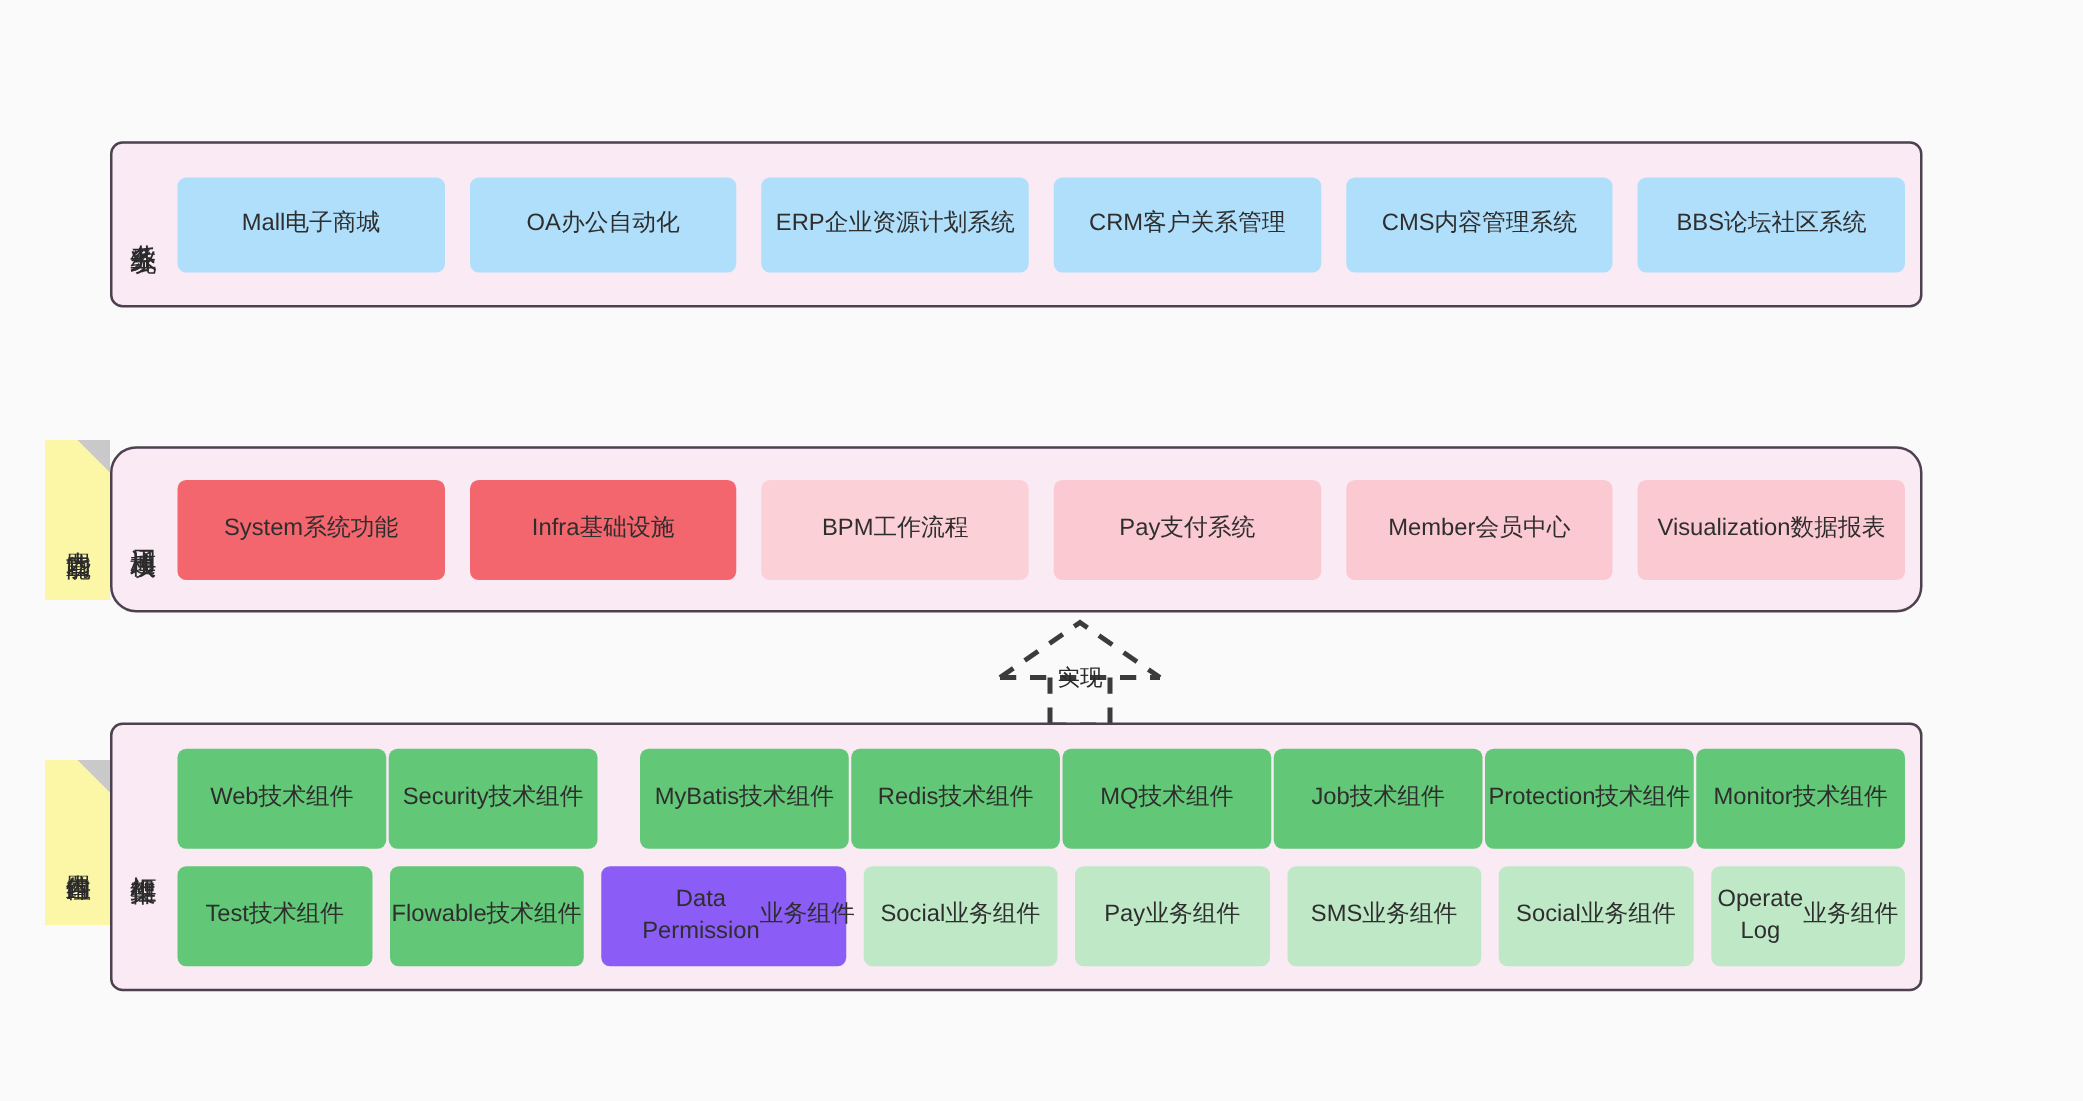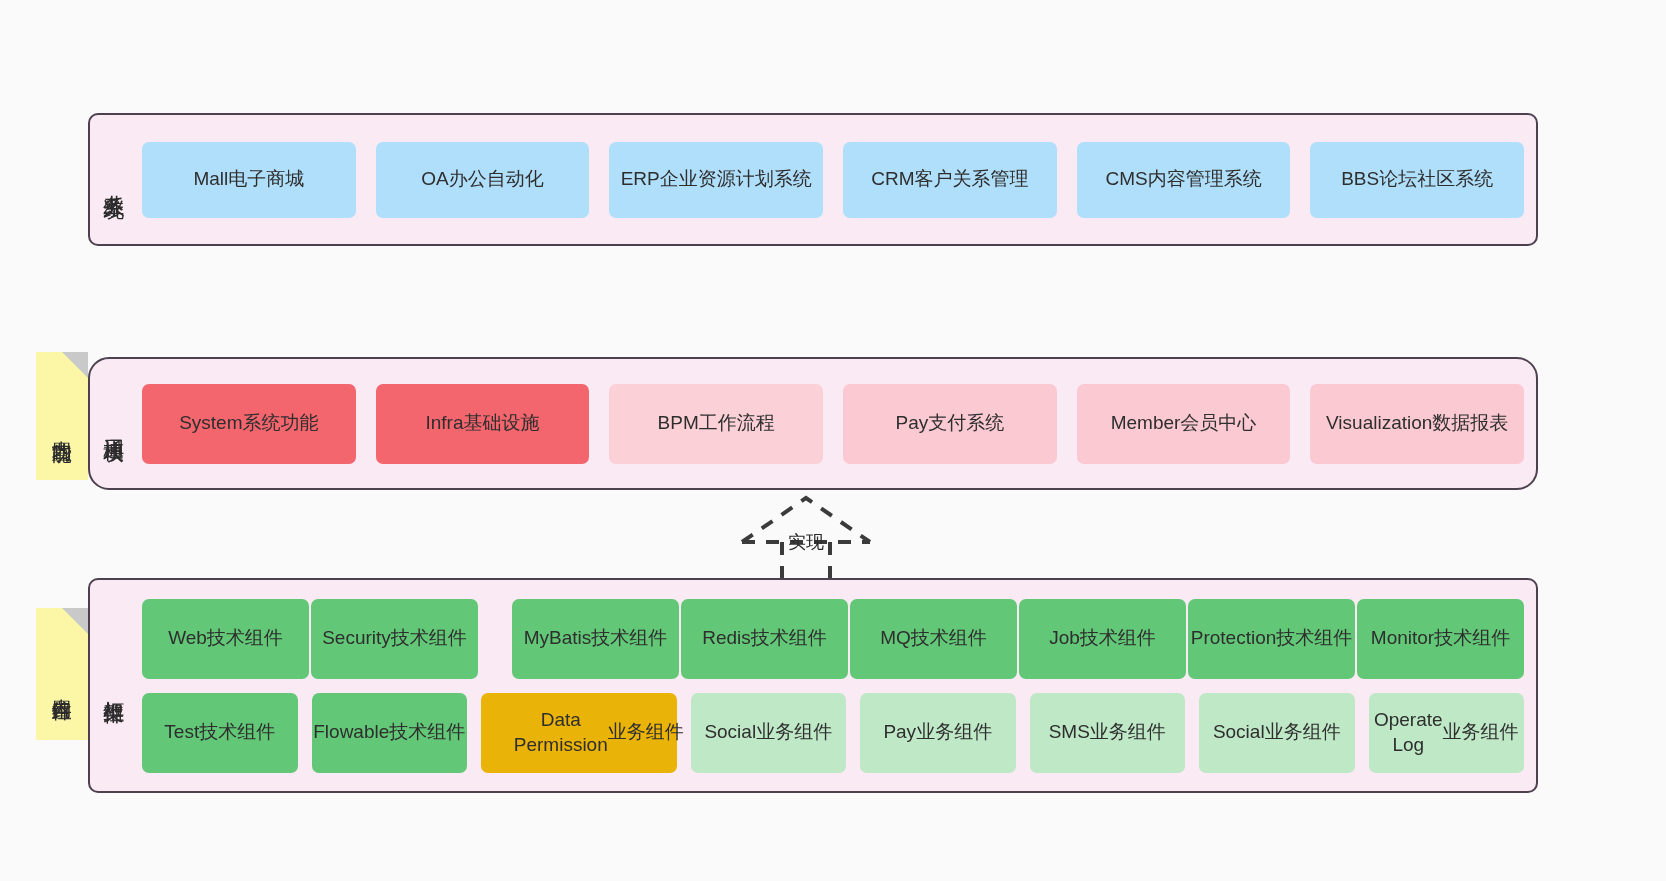--- a/index.html
+++ b/index.html
@@ -177,21 +177,21 @@
           <span class="cn">会员中心</span>
         </div>
         <div class="cell" style="background:#fbc9d2;height:80px;">
           <span class="en">Visualization</span>
           <span class="cn">数据报表</span>
         </div>
       </div>
     </div>
   </div>
 
-  <div class="arrow" style="left:736px;top:492px;width:140px;height:90px;">
+  <div class="arrow" style="left:794px;top:492px;width:140px;height:90px;">
     <svg width="140" height="90" viewBox="0 0 140 90">
       <path d="M6 50 L70 6 L134 50" fill="none" stroke="#3b3b3b" stroke-width="4" stroke-dasharray="13 11" stroke-linecap="butt"></path>
       <path d="M6 50 L134 50" fill="none" stroke="#3b3b3b" stroke-width="4" stroke-dasharray="13 11"></path>
       <path d="M46 50 L46 88" fill="none" stroke="#3b3b3b" stroke-width="4" stroke-dasharray="13 11"></path>
       <path d="M94 50 L94 88" fill="none" stroke="#3b3b3b" stroke-width="4" stroke-dasharray="13 11"></path>
       <path d="M46 88 L94 88" fill="none" stroke="#3b3b3b" stroke-width="4" stroke-dasharray="13 11"></path>
     </svg>
     <span class="arrow-label" style="left:52px;top:38px;">实现</span>
   </div>
 
@@ -234,21 +234,21 @@
       </div>
       <div class="row" style="gap:14px;">
         <div class="cell" style="background:#62c877;height:80px;">
           <span class="en">Test</span>
           <span class="cn">技术组件</span>
         </div>
         <div class="cell" style="background:#62c877;height:80px;">
           <span class="en">Flowable</span>
           <span class="cn">技术组件</span>
         </div>
-        <div class="cell" style="background:#eab308;height:80px;padding-left:46px;">
+        <div class="cell" style="background:#8b5cf6;height:80px;padding-left:46px;">
           <span class="en">Data Permission</span>
           <span class="cn">业务组件</span>
         </div>
         <div class="cell" style="background:#bfe8c7;height:80px;">
           <span class="en">Social</span>
           <span class="cn">业务组件</span>
         </div>
         <div class="cell" style="background:#bfe8c7;height:80px;">
           <span class="en">Pay</span>
           <span class="cn">业务组件</span>

